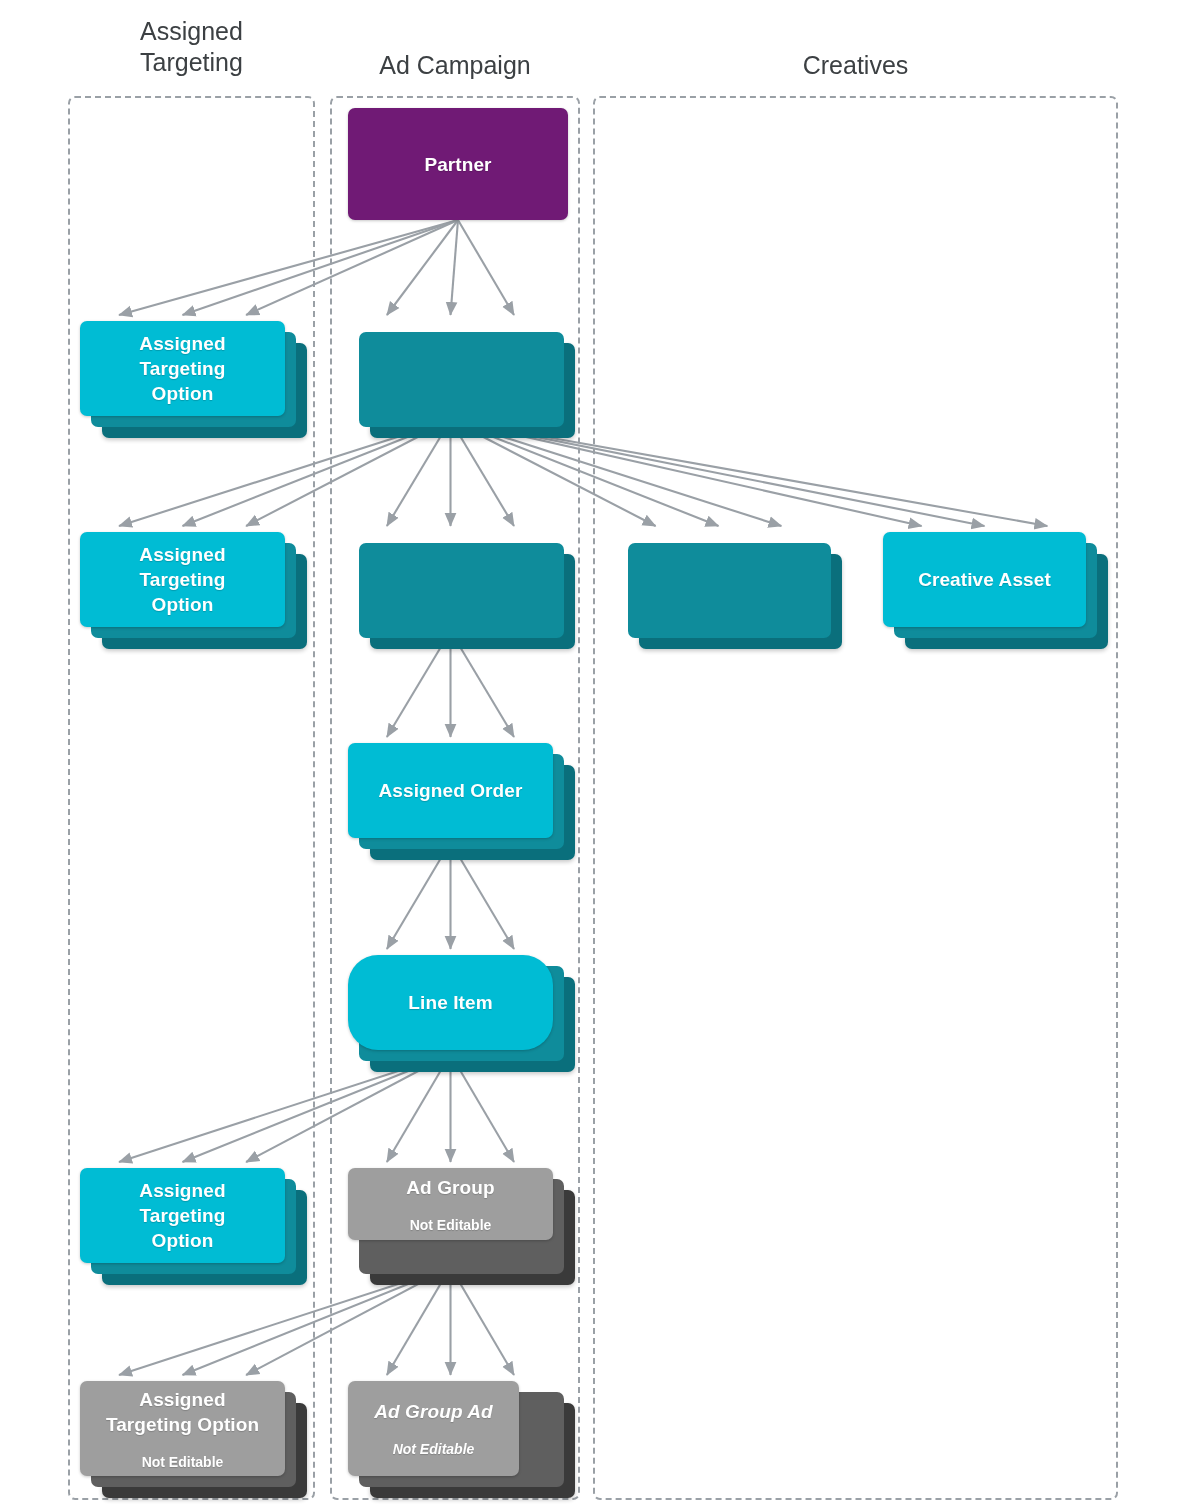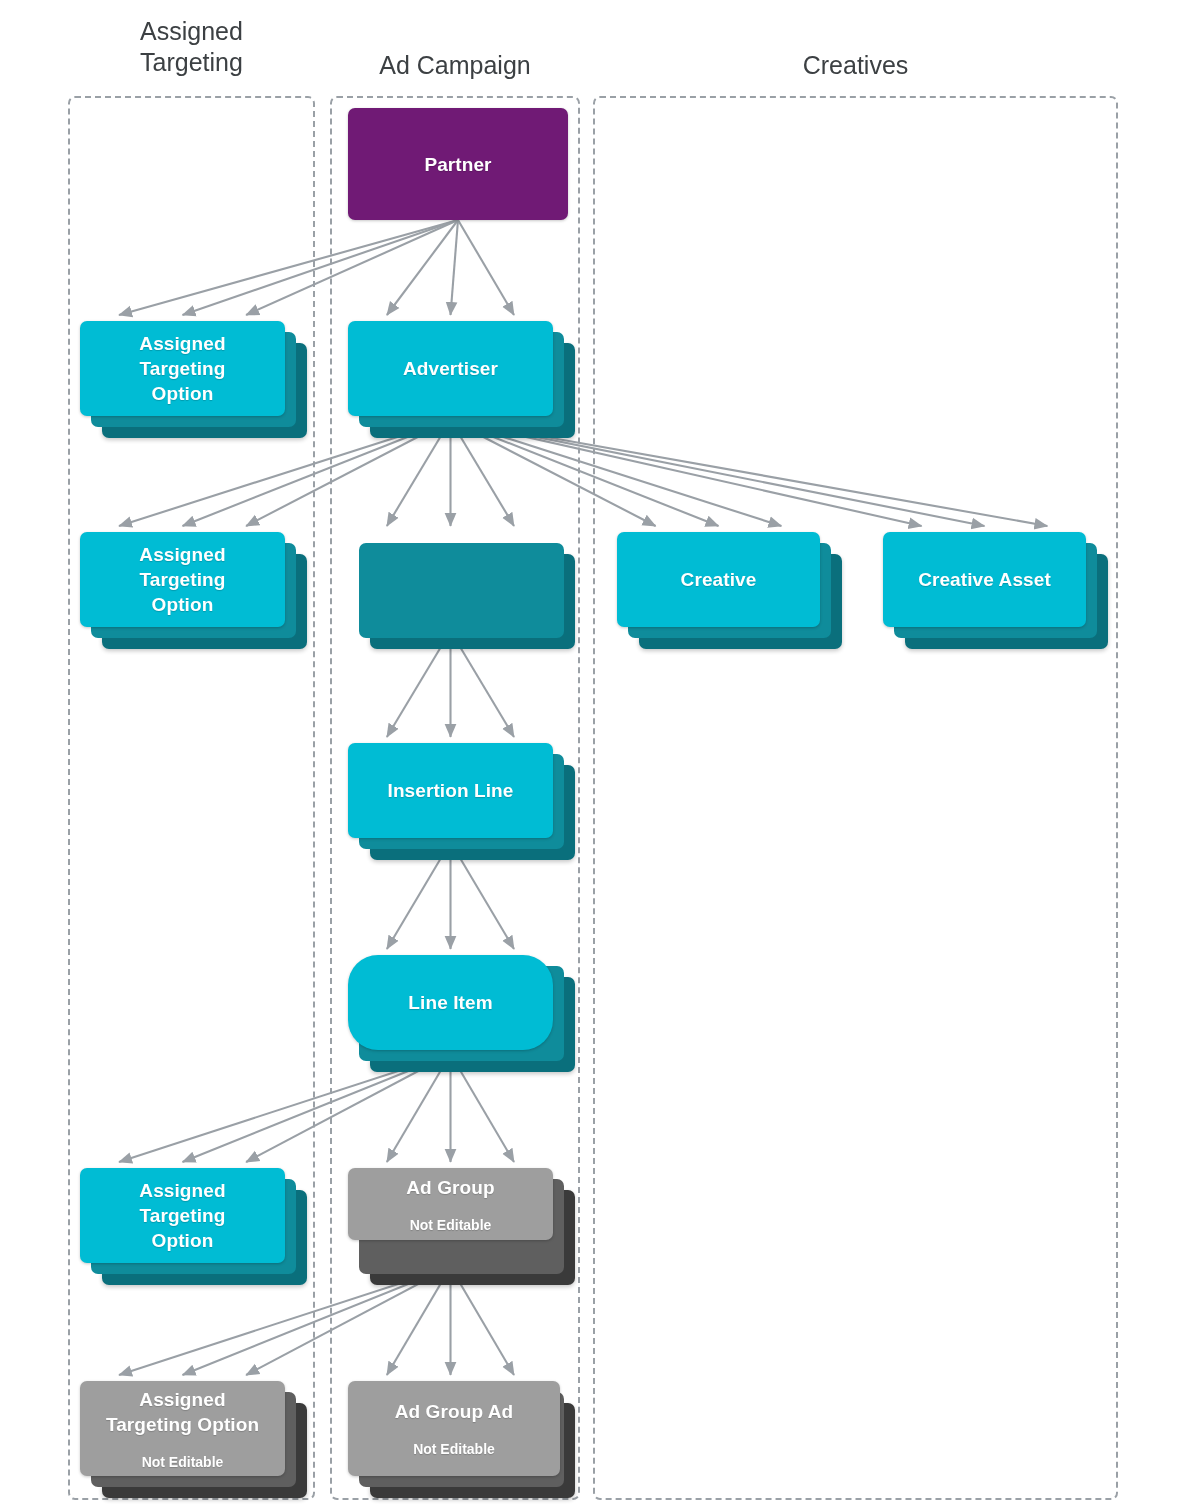--- a/index.html
+++ b/index.html
@@ -118,56 +118,50 @@
         <div class="shadowlayer" style="left: 11px; top: 11px; width: 205px; height: 95px; background: rgb(15, 140, 155);"></div>
         <div class="card" style="width: 205px; height: 95px; background: rgb(0, 188, 212); box-shadow: rgba(0, 0, 0, 0.22) 0px 1px 3px;">
           <div class="title" style="white-space: pre-line;">Assigned
 Targeting
 Option</div>
         </div>
       </div>
       <div class="node" style="left: 348px; top: 313px; width: 227px; height: 117px;">
         <div class="shadowlayer" style="left: 22px; top: 22px; width: 205px; height: 95px; background: rgb(10, 111, 124); box-shadow: rgba(0, 0, 0, 0.22) 0px 2px 4px;"></div>
         <div class="shadowlayer" style="left: 11px; top: 11px; width: 205px; height: 95px; background: rgb(15, 140, 155);"></div>
-        <div class="card" style="width: 205px; height: 95px; background: rgb(0, 188, 212); box-shadow: rgba(0, 0, 0, 0.22) 0px 1px 3px;">
-          <div class="title" style="white-space: pre-line;">Advertiser</div>
-        </div>
       </div>
       <div class="node" style="left: 80px; top: 524px; width: 227px; height: 117px;">
         <div class="shadowlayer" style="left: 22px; top: 22px; width: 205px; height: 95px; background: rgb(10, 111, 124); box-shadow: rgba(0, 0, 0, 0.22) 0px 2px 4px;"></div>
         <div class="shadowlayer" style="left: 11px; top: 11px; width: 205px; height: 95px; background: rgb(15, 140, 155);"></div>
         <div class="card" style="width: 205px; height: 95px; background: rgb(0, 188, 212); box-shadow: rgba(0, 0, 0, 0.22) 0px 1px 3px;">
           <div class="title" style="white-space: pre-line;">Assigned
 Targeting
 Option</div>
         </div>
       </div>
       <div class="node" style="left: 348px; top: 524px; width: 227px; height: 117px;">
         <div class="shadowlayer" style="left: 22px; top: 22px; width: 205px; height: 95px; background: rgb(10, 111, 124); box-shadow: rgba(0, 0, 0, 0.22) 0px 2px 4px;"></div>
         <div class="shadowlayer" style="left: 11px; top: 11px; width: 205px; height: 95px; background: rgb(15, 140, 155);"></div>
       </div>
       <div class="node" style="left: 617px; top: 524px; width: 225px; height: 117px;">
         <div class="shadowlayer" style="left: 22px; top: 22px; width: 203px; height: 95px; background: rgb(10, 111, 124); box-shadow: rgba(0, 0, 0, 0.22) 0px 2px 4px;"></div>
         <div class="shadowlayer" style="left: 11px; top: 11px; width: 203px; height: 95px; background: rgb(15, 140, 155);"></div>
-        <div class="card" style="width: 203px; height: 95px; background: rgb(0, 188, 212); box-shadow: rgba(0, 0, 0, 0.22) 0px 1px 3px;">
-          <div class="title" style="white-space: pre-line;">Creative</div>
-        </div>
       </div>
       <div class="node" style="left: 883px; top: 524px; width: 225px; height: 149px;">
         <div class="shadowlayer" style="left: 22px; top: 22px; width: 203px; height: 95px; background: rgb(10, 111, 124); box-shadow: rgba(0, 0, 0, 0.22) 0px 2px 4px;"></div>
         <div class="shadowlayer" style="left: 11px; top: 11px; width: 203px; height: 95px; background: rgb(15, 140, 155);"></div>
         <div class="card" style="width: 203px; height: 95px; background: rgb(0, 188, 212); box-shadow: rgba(0, 0, 0, 0.22) 0px 1px 3px;">
           <div class="title" style="white-space: pre-line;">Creative Asset</div>
         </div>
       </div>
       <div class="node" style="left: 348px; top: 735px; width: 227px; height: 117px;">
         <div class="shadowlayer" style="left: 22px; top: 22px; width: 205px; height: 95px; background: rgb(10, 111, 124); box-shadow: rgba(0, 0, 0, 0.22) 0px 2px 4px;"></div>
         <div class="shadowlayer" style="left: 11px; top: 11px; width: 205px; height: 95px; background: rgb(15, 140, 155);"></div>
         <div class="card" style="width: 205px; height: 95px; background: rgb(0, 188, 212); box-shadow: rgba(0, 0, 0, 0.22) 0px 1px 3px;">
-          <div class="title" style="white-space: pre-line;">Insertion Line</div>
+          <div class="title" style="white-space: pre-line;">Assigned Order</div>
         </div>
       </div>
       <div class="node" style="left: 348px; top: 947px; width: 227px; height: 117px;">
         <div class="shadowlayer" style="left: 22px; top: 22px; width: 205px; height: 95px; background: rgb(10, 111, 124); box-shadow: rgba(0, 0, 0, 0.22) 0px 2px 4px;"></div>
         <div class="shadowlayer" style="left: 11px; top: 11px; width: 205px; height: 95px; background: rgb(15, 140, 155);"></div>
         <div class="card" style="width: 205px; height: 95px; background: rgb(0, 188, 212); box-shadow: rgba(0, 0, 0, 0.22) 0px 1px 3px; border-radius: 30px;">
           <div class="title" style="white-space: pre-line;">Line Item</div>
         </div>
       </div>
       <div class="node" style="left: 80px; top: 1160px; width: 227px; height: 117px;">
@@ -192,20 +186,20 @@
         <div class="shadowlayer" style="left: 11px; top: 11px; width: 205px; height: 95px; background: rgb(95, 95, 95);"></div>
         <div class="card" style="width: 205px; height: 95px; background: rgb(158, 158, 158); box-shadow: rgba(0, 0, 0, 0.22) 0px 1px 3px;">
           <div class="title" style="white-space: pre-line;">Assigned
 Targeting Option</div>
           <div class="subtitle">Not Editable</div>
         </div>
       </div>
       <div class="node" style="left: 348px; top: 1373px; width: 227px; height: 117px;">
         <div class="shadowlayer" style="left: 22px; top: 22px; width: 205px; height: 95px; background: rgb(58, 58, 58); box-shadow: rgba(0, 0, 0, 0.22) 0px 2px 4px;"></div>
         <div class="shadowlayer" style="left: 11px; top: 11px; width: 205px; height: 95px; background: rgb(95, 95, 95);"></div>
-        <div class="card" style="width: 212px; height: 95px; background: rgb(158, 158, 158); box-shadow: rgba(0, 0, 0, 0.22) 0px 1px 3px;">
+        <div class="card" style="width: 171px; height: 95px; background: rgb(158, 158, 158); box-shadow: rgba(0, 0, 0, 0.22) 0px 1px 3px; font-style: italic;">
           <div class="title" style="white-space: pre-line;">Ad Group Ad</div>
           <div class="subtitle">Not Editable</div>
         </div>
       </div>
     </div>
 
 </div>
 
 </body></html>

